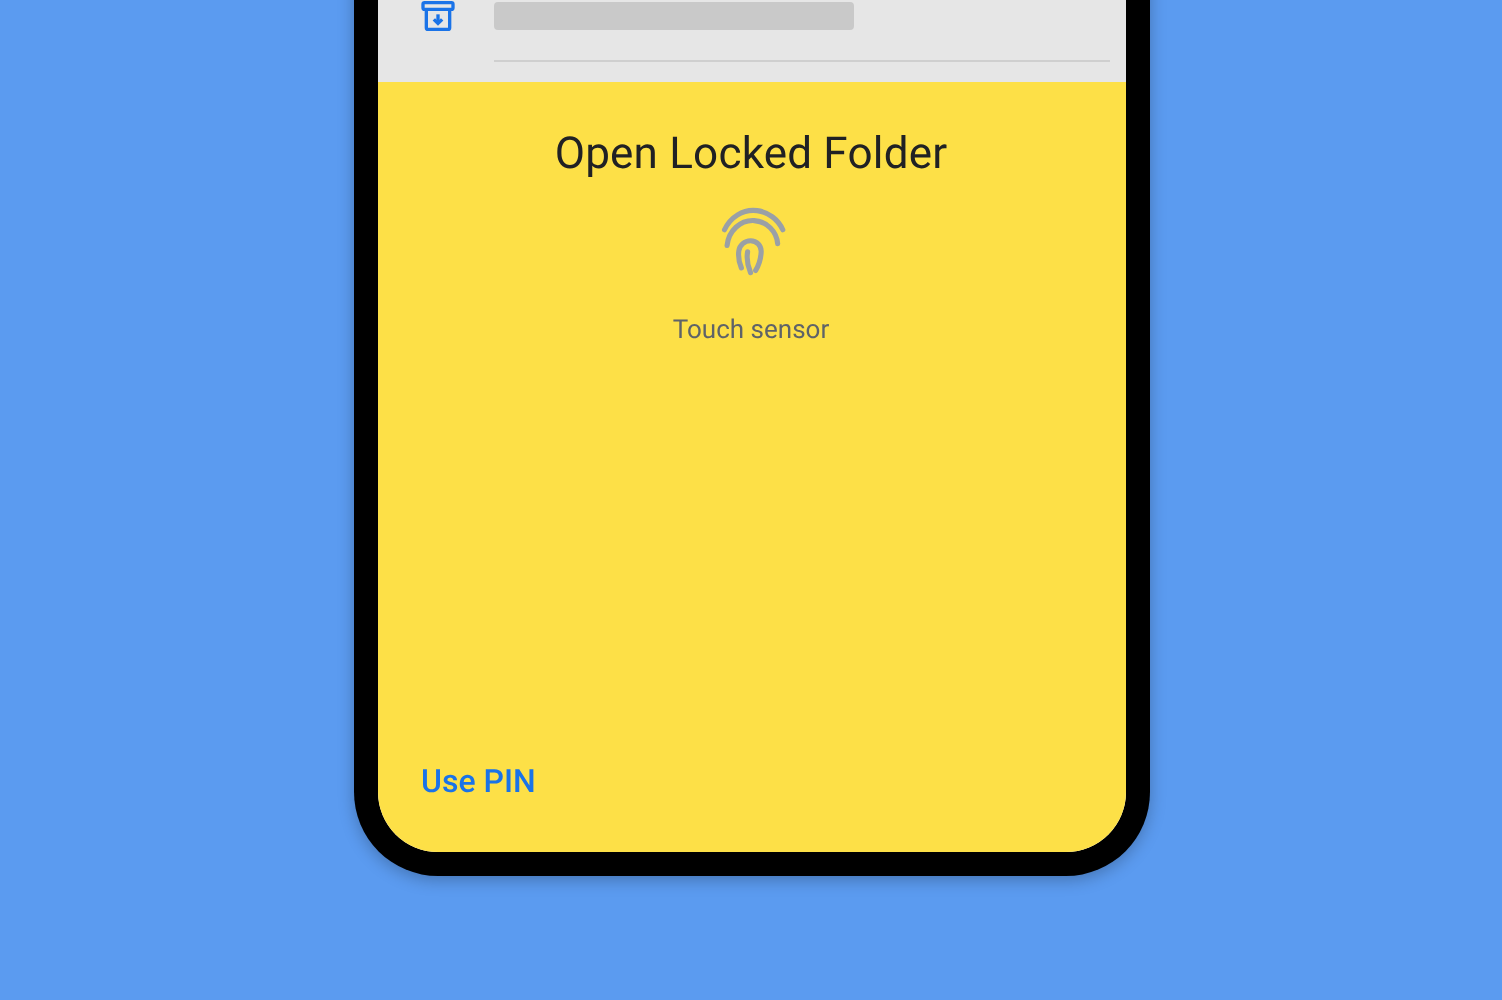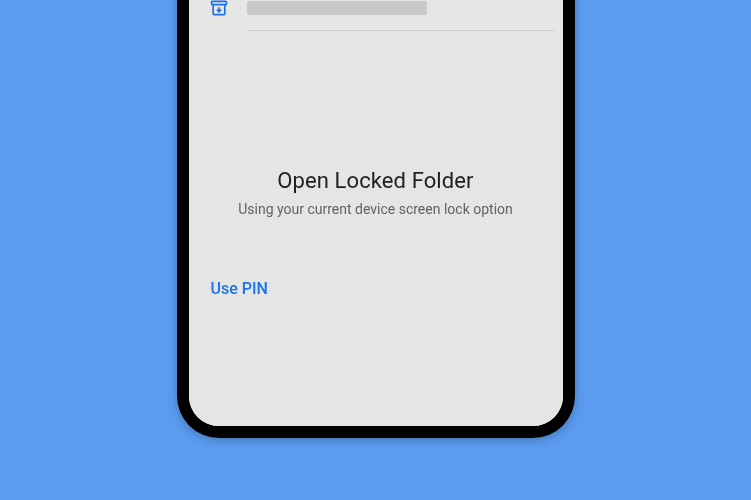--- a/index.html
+++ b/index.html
@@ -53,25 +53,24 @@
   }
   .placeholder-bar.w1 { width: 180px; }
   .divider {
     height: 1px;
     background: #cfcfcf;
     margin-left: 58px;
     margin-right: 8px;
   }
   .sheet {
     flex: 1;
-    background: #e5e5e5;
+    background: #fde047;
     display: flex;
     flex-direction: column;
     padding-top: 24px;
-    justify-content: center;
   }
   .sheet-title {
     font-size: 22px;
     font-weight: 400;
     color: #202124;
     text-align: center;
     margin-bottom: 8px;
     letter-spacing: 0.1px;
   }
   .sheet-subtitle {
@@ -125,22 +124,33 @@
             <path d="M9.5 14 L12 16.5 L14.5 14"></path>
           </svg>
         </span>
         <div class="placeholder-bar w1"></div>
       </div>
       <div class="divider"></div>
     </div>
 
     <div class="sheet">
       <h1 class="sheet-title">Open Locked Folder</h1>
-      <p class="sheet-subtitle">Using your current device screen lock option</p>
 
+      <div class="fingerprint-wrap">
+        <span class="fingerprint-icon">
+          <svg viewBox="0 0 24 24" width="44" height="44" fill="none" stroke="#9aa0a6" stroke-width="1.4" stroke-linecap="round">
+            <path d="M4.5 9.2c1.6-3.4 5-5.7 8.9-5.2 3.1.4 5.7 2.4 7 5.2"></path>
+            <path d="M5.2 13.5c.4-4 3.6-7 7.4-6.8 3.4.2 6.1 2.9 6.4 6.3"></path>
+            <path d="M7 16.8c-.2-1 .-.3-2 0-3.3.6-2.5 2.8-4.3 5.3-4.2 2.7.1 4.8 2.4 4.7 5.1 0 1.1-.2 2.1-.6 3.1"></path>
+            <path d="M9.1 19.6c-.6-1.4-.9-3-.7-4.6.2-1.6 1.6-2.8 3.2-2.8 1.7 0 3 1.4 2.9 3.1-.1 1.8-.6 3.5-1.5 5"></path>
+            <path d="M11.6 20.9c-.8-1.8-1.1-3.8-.8-5.7"></path>
+          </svg>
+        </span>
+        <span class="sensor-label">Touch sensor</span>
+      </div>
 
       <div class="bottom-row">
         <button class="use-pin">Use PIN</button>
       </div>
     </div>
 
   </div>
 </div>
 
 </body></html>

